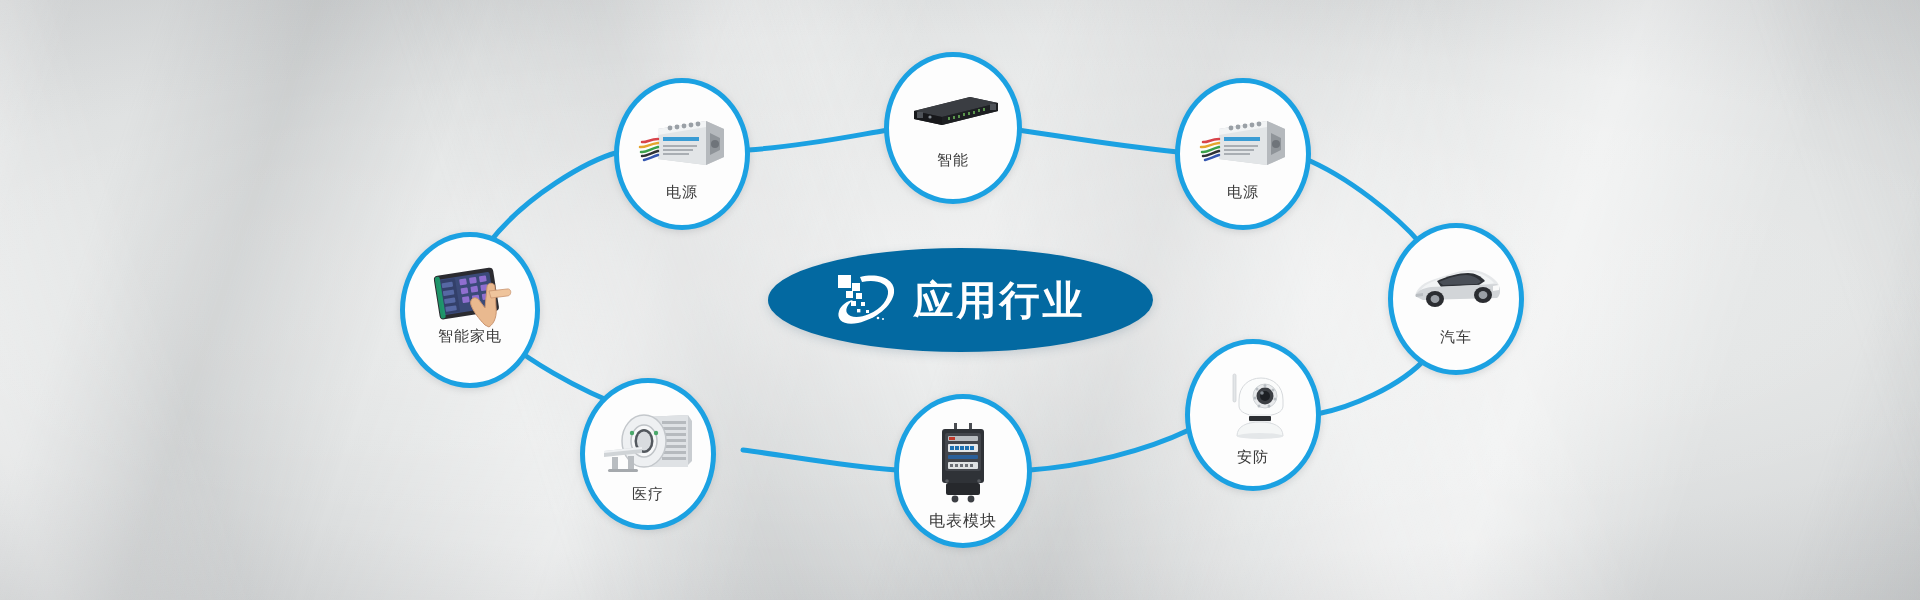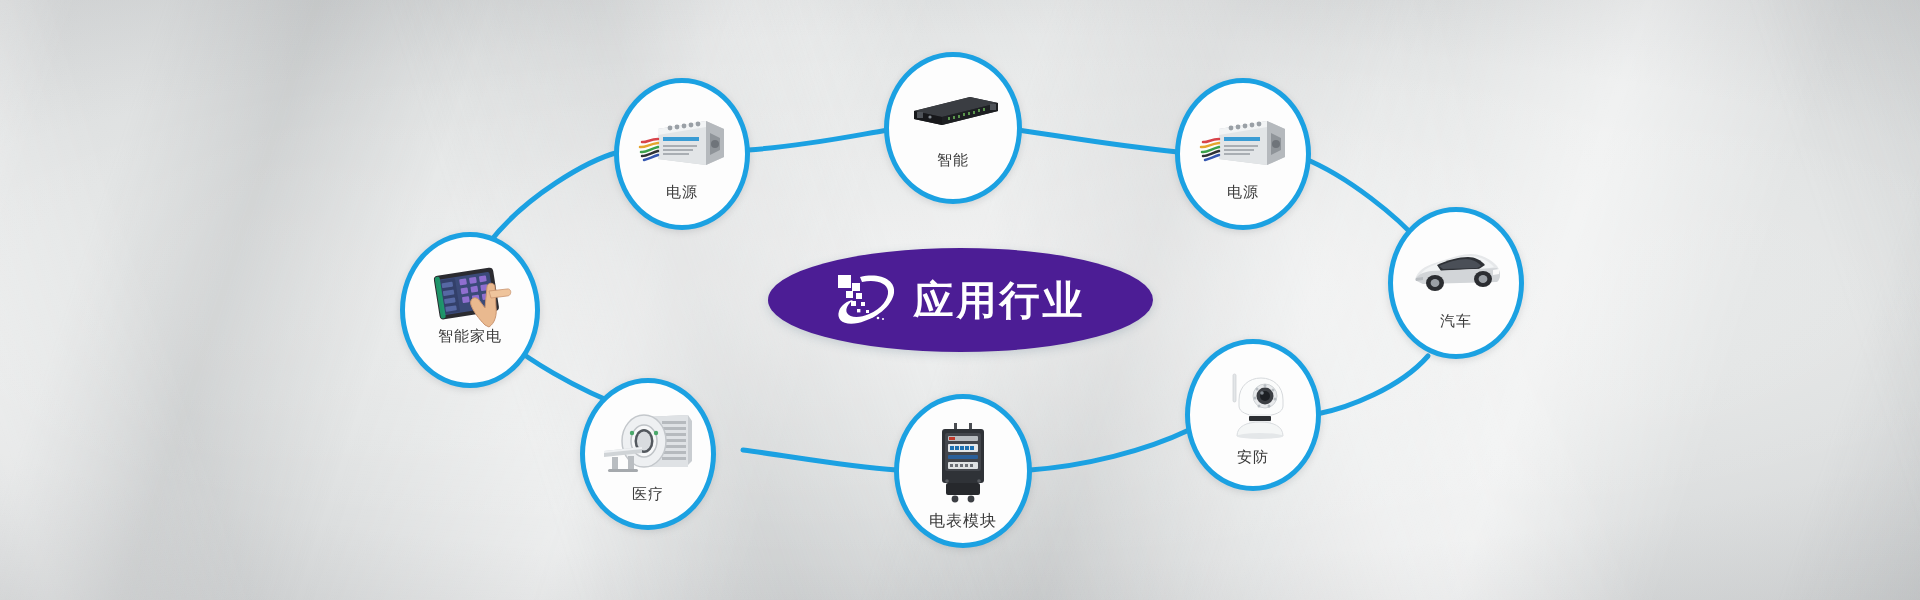--- a/index.html
+++ b/index.html
@@ -259,21 +259,21 @@
             <path d="M22 34 C14 36 10 40 5 39" stroke="#3aa14a"></path>
             <path d="M22 38 C15 40 11 43 6 43" stroke="#2f3236"></path>
             <path d="M22 42 C16 44 12 46 8 47" stroke="#3457b0"></path>
           </g>
         </g>
       </svg>
     </div>
     <div class="label">电源</div>
   </div>
 
-  <div class="node" style="left: 1388px; top: 207px; width: 136px; height: 152px; padding-top: 32px; gap: 18px; --ring: #1ba1e2;">
+  <div class="node" style="left: 1388px; top: 223px; width: 136px; height: 152px; padding-top: 32px; gap: 18px; --ring: #1ba1e2;">
     <div class="art">
       <svg width="94" height="52" viewBox="0 0 94 52">
         <path d="M6 36 C8 27 16 22 26 19 C38 15 52 10 62 10 C72 10 82 15 88 22 C92 27 92 34 88 37 L14 40 Z" fill="#e6e8ea"></path>
         <path d="M10 34 C12 27 19 23 28 20 C39 16 52 12 62 12 C71 12 80 17 85 23 L56 29 Z" fill="#f2f4f5"></path>
         <path d="M28 21 C38 16 50 13 59 13 C66 13 72 16 76 21 L70 25 L32 27 Z" fill="#2e3136"></path>
         <path d="M30 22 C39 18 49 15 57 15 C63 15 69 18 72 22 L68 24 L34 25 Z" fill="#4a4f57"></path>
         <path d="M6 36 C8 31 14 28 22 27 L88 24 C92 28 92 35 88 38 L14 40 Z" fill="#d2d5d8"></path>
         <ellipse cx="26" cy="39" rx="9" ry="8" fill="#2b2d31"></ellipse>
         <ellipse cx="26" cy="39" rx="4.4" ry="4" fill="#9ba0a6"></ellipse>
         <ellipse cx="74" cy="35" rx="9" ry="8" fill="#2b2d31"></ellipse>
@@ -371,21 +371,21 @@
         <path d="M4 40 L42 36 L42 42 L4 46 Z" fill="#d0d4d7"></path>
         <path d="M4 40 L42 36 L42 38 L4 42 Z" fill="#eff1f3"></path>
         <rect x="12" y="46" width="6" height="14" fill="#b9bdc1"></rect>
         <rect x="28" y="45" width="6" height="15" fill="#b9bdc1"></rect>
         <rect x="8" y="58" width="30" height="3" rx="1.5" fill="#a5a9ad"></rect>
       </svg>
     </div>
     <div class="label">医疗</div>
   </div>
 
-  <div id="center-badge" style="background: #4c1d95;">
+  <div id="center-badge" style="background: #0369a1;">
     <svg class="badge-logo" viewBox="0 0 62 58">
       <g fill="#ffffff">
         <rect x="2" y="4" width="13" height="13"></rect>
         <rect x="16" y="12" width="8" height="8"></rect>
         <rect x="10" y="20" width="7" height="7"></rect>
         <rect x="20" y="22" width="6" height="6"></rect>
         <rect x="15" y="30" width="5" height="5"></rect>
         <rect x="25" y="31" width="4" height="4"></rect>
         <rect x="21" y="38" width="3.4" height="3.4"></rect>
         <rect x="30" y="39" width="3" height="3"></rect>

